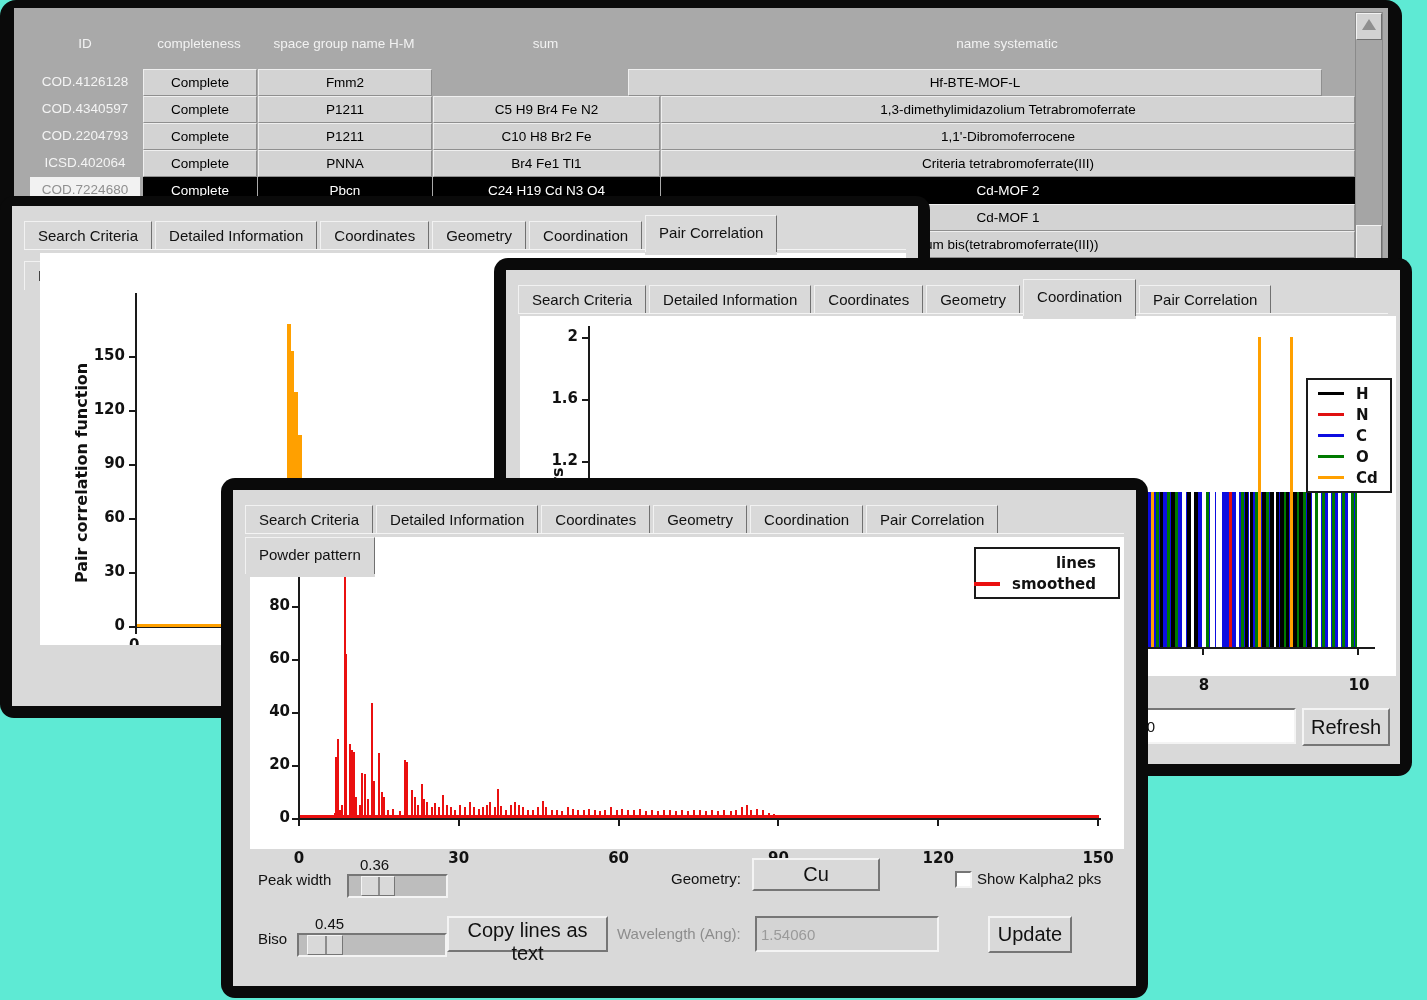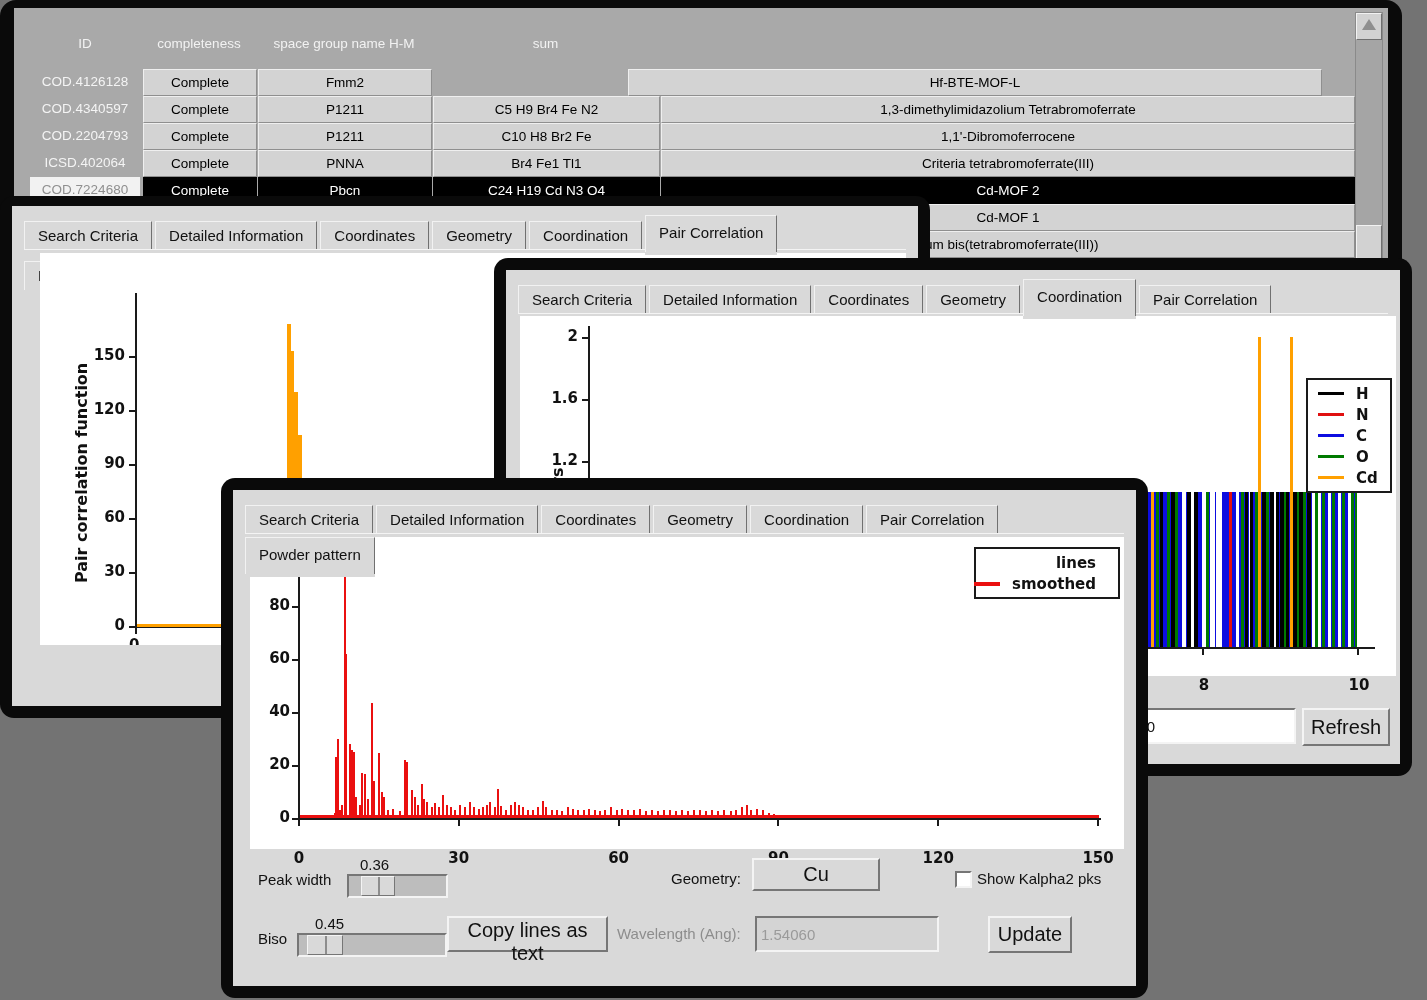--- a/index.html
+++ b/index.html
@@ -1,16 +1,16 @@
 <!DOCTYPE html>
 <html><head>
 <meta charset="utf-8">
 <style>
   html,body{margin:0;padding:0;background:#555;}
-  #screen{position:relative;width:1427px;height:1000px;background:#737373;overflow:hidden;
+  #screen{position:relative;width:1427px;height:1000px;background:#5eead4;overflow:hidden;
           font-family:"Liberation Sans",sans-serif;}
   .frame{position:absolute;background:#0a0a0a;border-radius:14px;}
   .win{position:absolute;background:#d9d9d9;}
   .abs{position:absolute;}
   
   .tabbar{position:absolute;left:12px;top:6px;right:12px;height:40px;}
   .tabbar::after{content:"";position:absolute;left:0;right:0;bottom:0;height:2px;
                  border-top:1px solid #f4f4f4;}
   .tab{position:relative;float:left;height:28px;margin-top:9px;margin-right:3px;
        padding:0 13px;background:#d9d9d9;border:1px solid #707070;border-bottom:none;
@@ -65,20 +65,21 @@
 
 <div id="screen">
 
   <div class="frame" style="left:0;top:0;width:1402px;height:300px;border-radius:16px;">
     <div class="win" style="left:14px;top:8px;width:1374px;height:276px;background:#a9a9a9;overflow:hidden;">
       <div id="table-body" class="abs" style="left:0;top:0;right:0;bottom:0;">
           <div class="th" style="left: 16px; top: 28px; width: 110px;">ID</div>
           <div class="th" style="left: 129px; top: 28px; width: 112px;">completeness</div>
           <div class="th" style="left: 244px; top: 28px; width: 172px;">space group name H-M</div>
           <div class="th" style="left: 419px; top: 28px; width: 225px;">sum</div>
+          <div class="th" style="left: 647px; top: 28px; width: 692px;">name systematic</div>
           <div style="position: absolute; left: 0px; top: 61px; width: 1340px; height: 27px;">
             <div class="cell idcell" style="left: 16px; top: 0px; width: 110px;">COD.4126128</div>
             <div class="cell" style="left: 129px; top: 0px; width: 112px;">Complete</div>
             <div class="cell" style="left: 244px; top: 0px; width: 172px;">Fmm2</div>
             <div class="cell" style="left: 419px; top: 0px; width: 225px; margin-top: 33px;">C68 Hf6 O29</div>
             <div class="cell" style="left: 614px; top: 0px; width: 692px;">Hf-BTE-MOF-L</div>
           </div>
           <div style="position: absolute; left: 0px; top: 88px; width: 1340px; height: 27px;">
             <div class="cell idcell" style="left: 16px; top: 0px; width: 110px;">COD.4340597</div>
             <div class="cell" style="left: 129px; top: 0px; width: 112px;">Complete</div>

